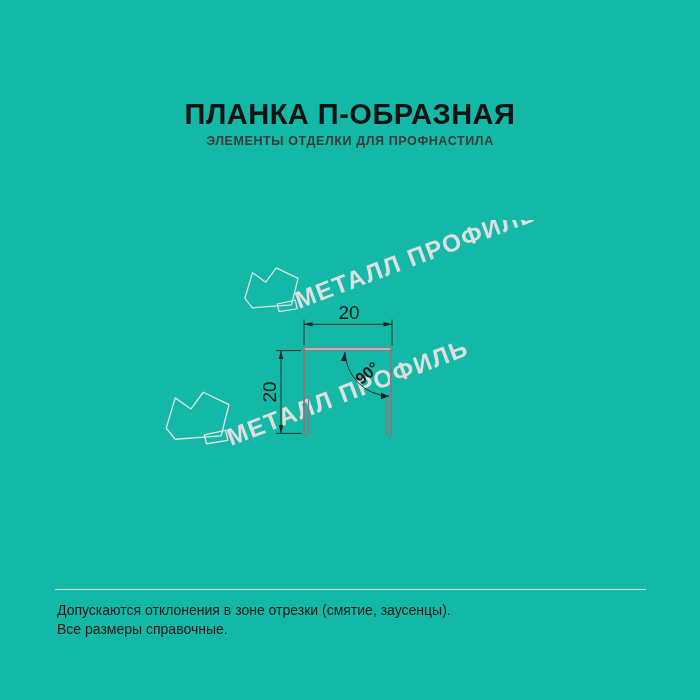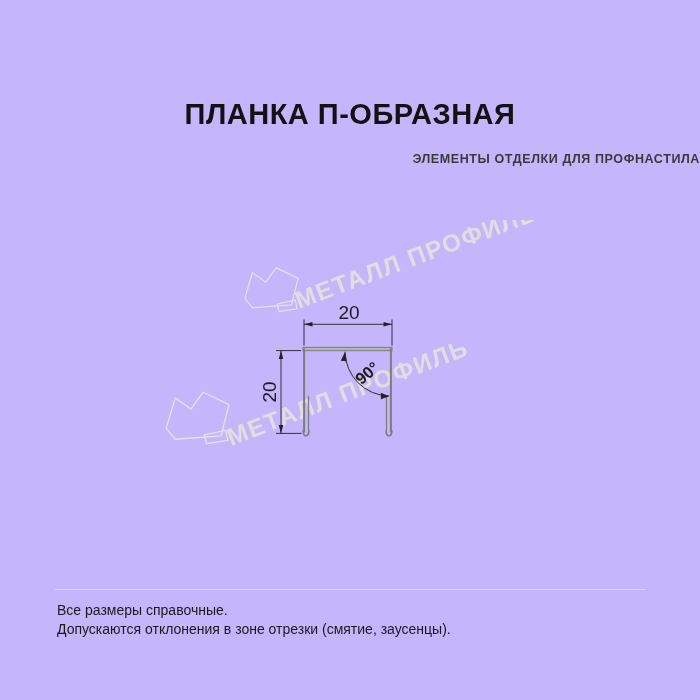--- a/index.html
+++ b/index.html
@@ -1,41 +1,40 @@
 <!DOCTYPE html>
 <html><head>
 <meta charset="utf-8">
 <style>
   html,body{margin:0;padding:0;background:#ffffff;}
   .page{
     position:relative;
     width:700px;height:700px;
-    background:#c4b5fd;
+    background:#14b8a6;
     font-family:"Liberation Sans", sans-serif;
     overflow:hidden;
   }
   .header{
     position:absolute;
     top:98px;left:0;width:700px;
     text-align:center;
   }
   .title-line{
     font-size:29px;
     font-weight:700;
     color:#121212;
     line-height:33px;
     letter-spacing:0.5px;
   }
   .subtitle{
-    margin-top:21px;
+    margin-top:3px;
     font-size:12.5px;
     font-weight:700;
     color:#3a3a3a;
     letter-spacing:0.6px;
-    text-align:right;
   }
   .drawing-wrap{
     position:absolute;
     top:220px;left:0;
     width:700px;height:270px;
   }
   .divider{
     position:absolute;
     top:589px;left:55px;
     width:591px;height:1px;
@@ -130,17 +129,17 @@
         <polygon points="389.2,396.3 380.9,392.8 380.9,399.3" fill="#222222"></polygon>
         <text class="angle-text" x="367" y="379" text-anchor="middle" transform="rotate(-40 367 373)">90°</text>
       </g>
 
     </svg>
   </div>
 
   <div class="divider"></div>
 
   <div class="footer">
+    <div>Допускаются отклонения в зоне отрезки (смятие, заусенцы).</div>
     <div>Все размеры справочные.</div>
-    <div>Допускаются отклонения в зоне отрезки (смятие, заусенцы).</div>
   </div>
 
 </div>
 
 </body></html>

